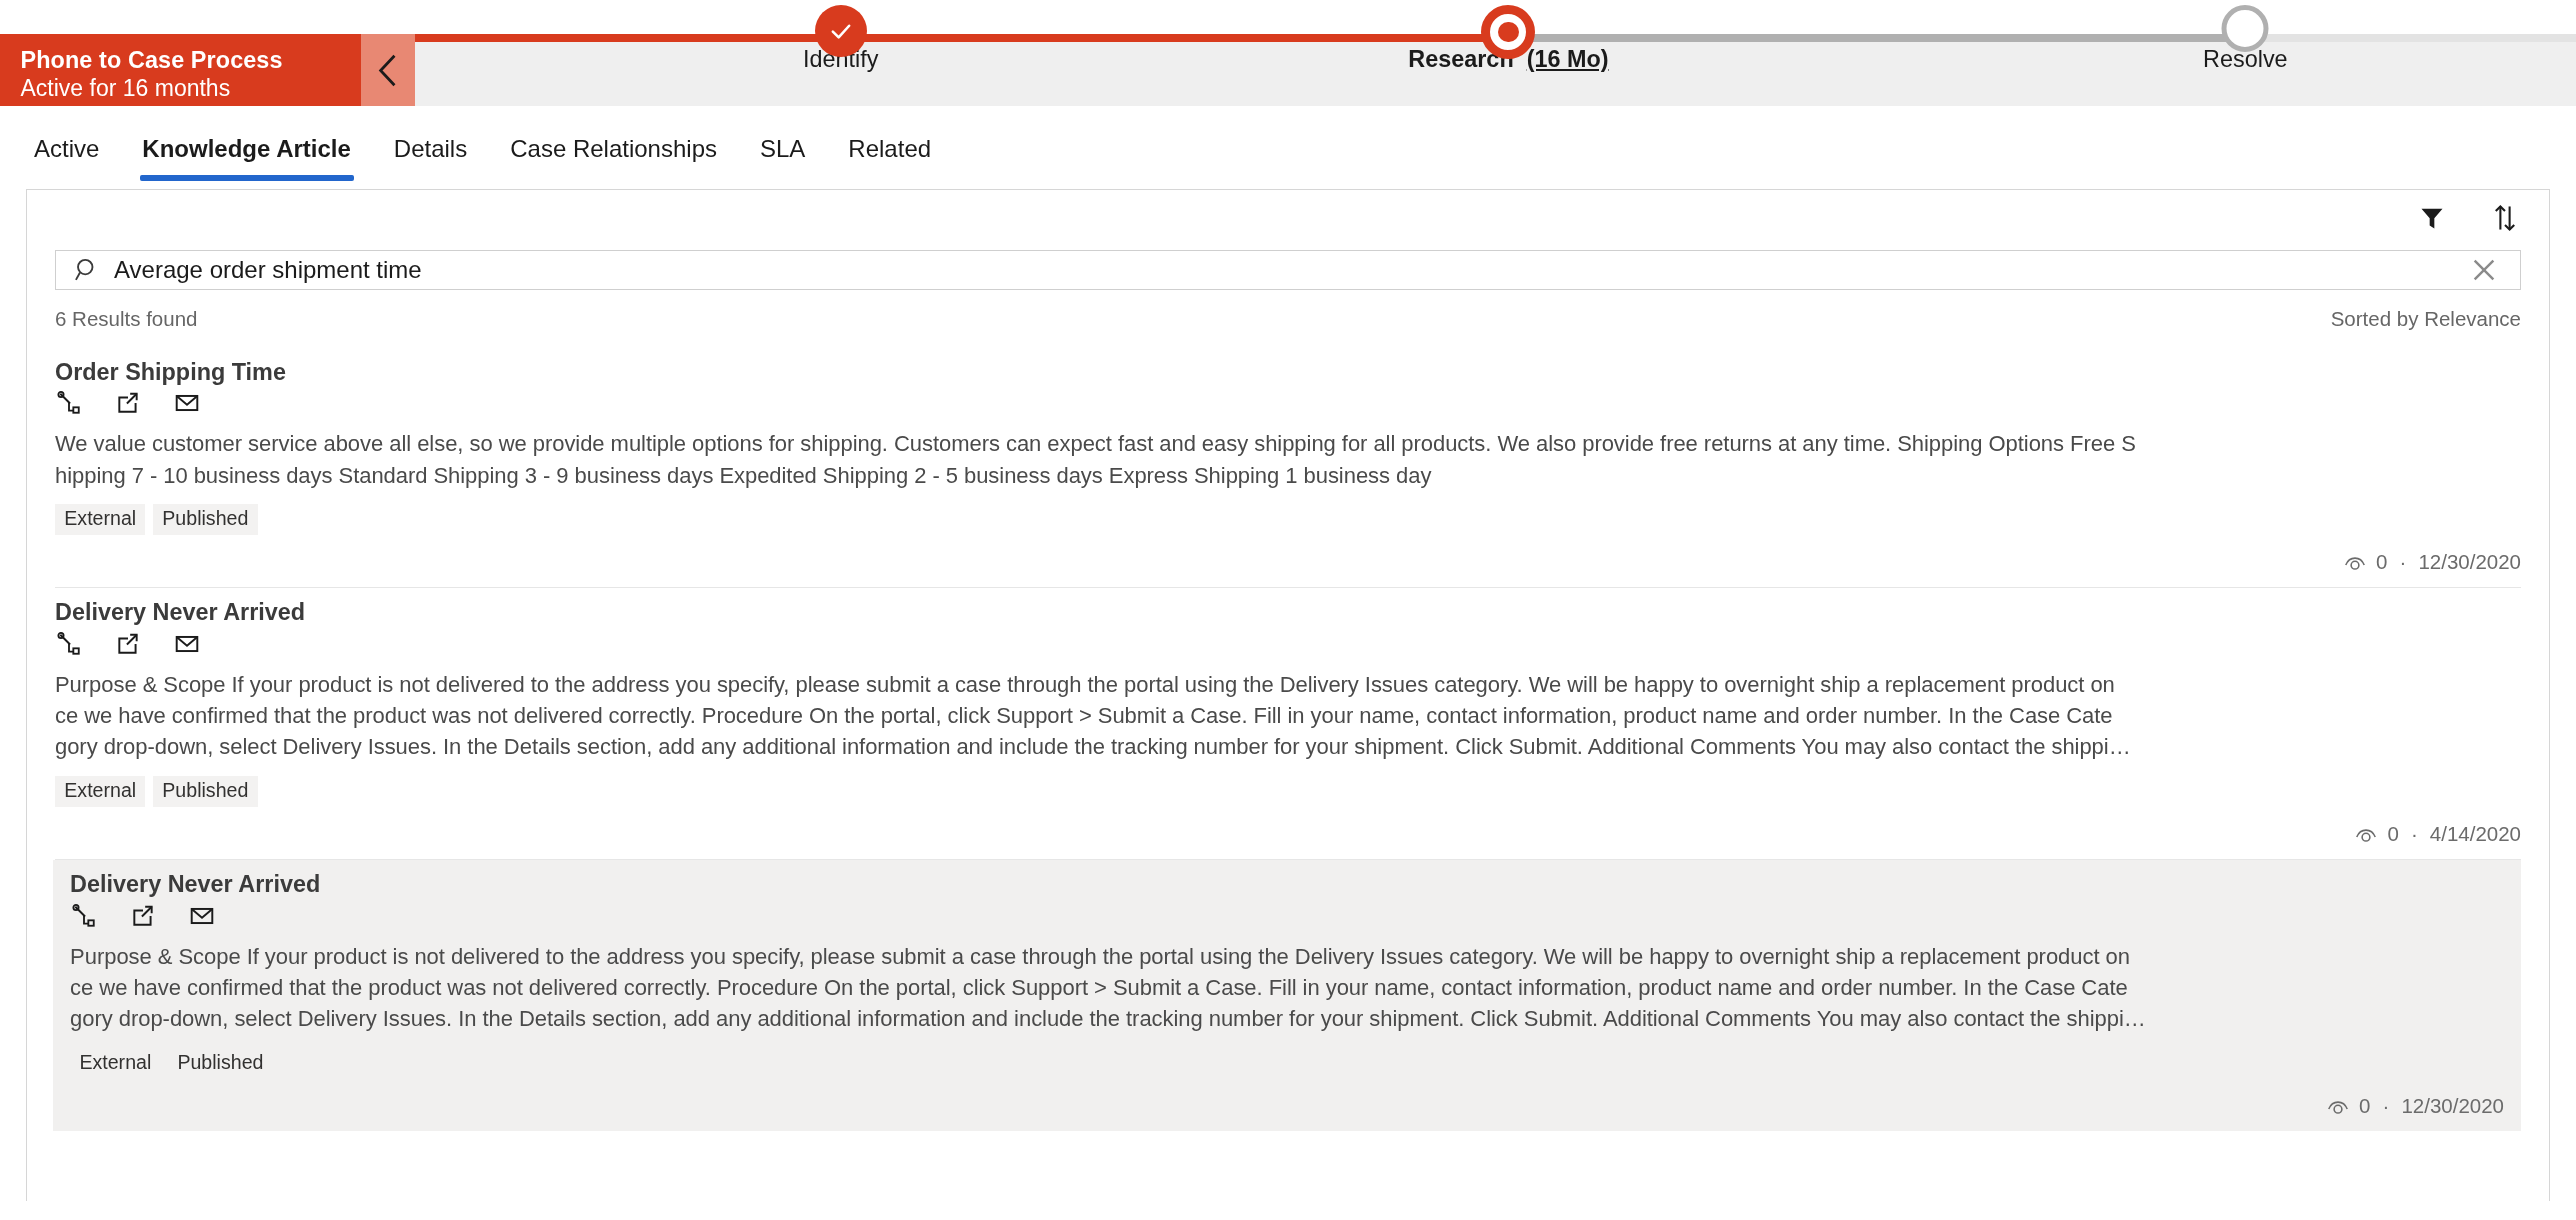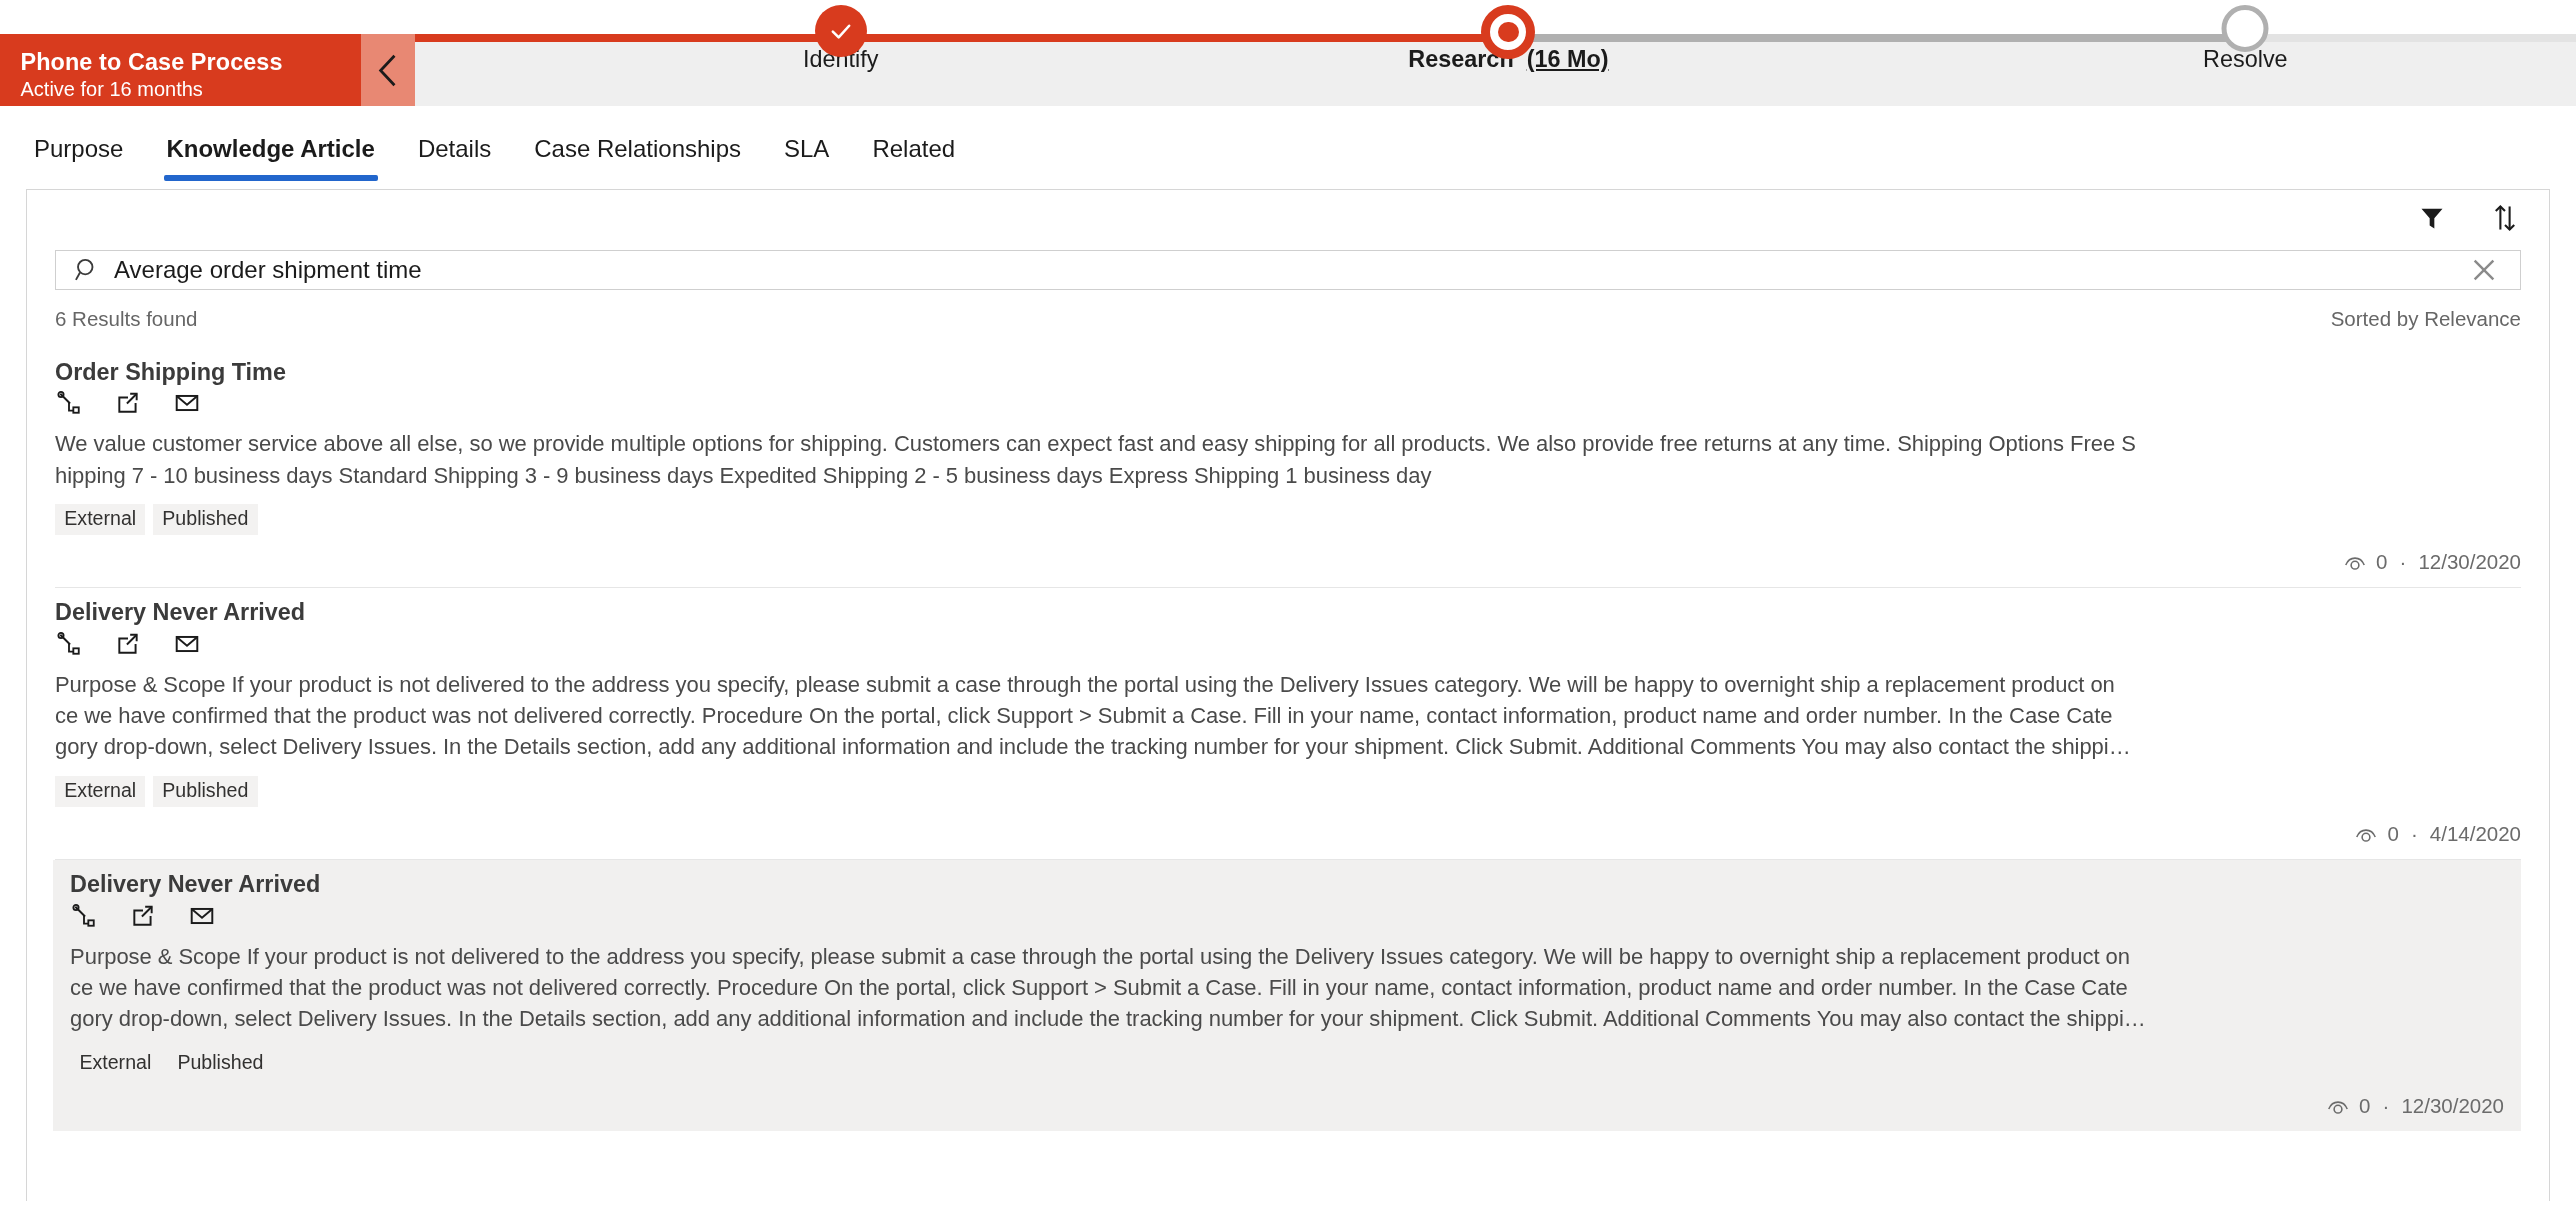--- a/index.html
+++ b/index.html
@@ -31,21 +31,21 @@
     flex-direction: column;
     justify-content: center;
   }
   .bpf-title-chip .t1 {
     font-size: 23.4px;
     font-weight: bold;
     line-height: 1.22;
     letter-spacing: 0.1px;
   }
   .bpf-title-chip .t2 {
-    font-size: 20px;
+    font-size: 23px;
     font-weight: normal;
     line-height: 1.3;
   }
   .bpf-collapse {
     position: relative;
     z-index: 5;
     width: 54px;
     height: 72px;
     background: #e88873;
     display: flex;
@@ -312,21 +312,21 @@
     <div class="stage" style="left:84.7%;">
       <div class="node">
         <div class="circ future"></div>
       </div>
       <div class="lbl"><span>Resolve</span></div>
     </div>
   </div>
 </div>
 
 <div class="tabstrip">
-  <div class="tab">Purpose</div>
+  <div class="tab">Active</div>
   <div class="tab active">Knowledge Article</div>
   <div class="tab">Details</div>
   <div class="tab">Case Relationships</div>
   <div class="tab">SLA</div>
   <div class="tab">Related</div>
 </div>
 
 <div class="panel">
 
   <div class="panel-toolbar">

